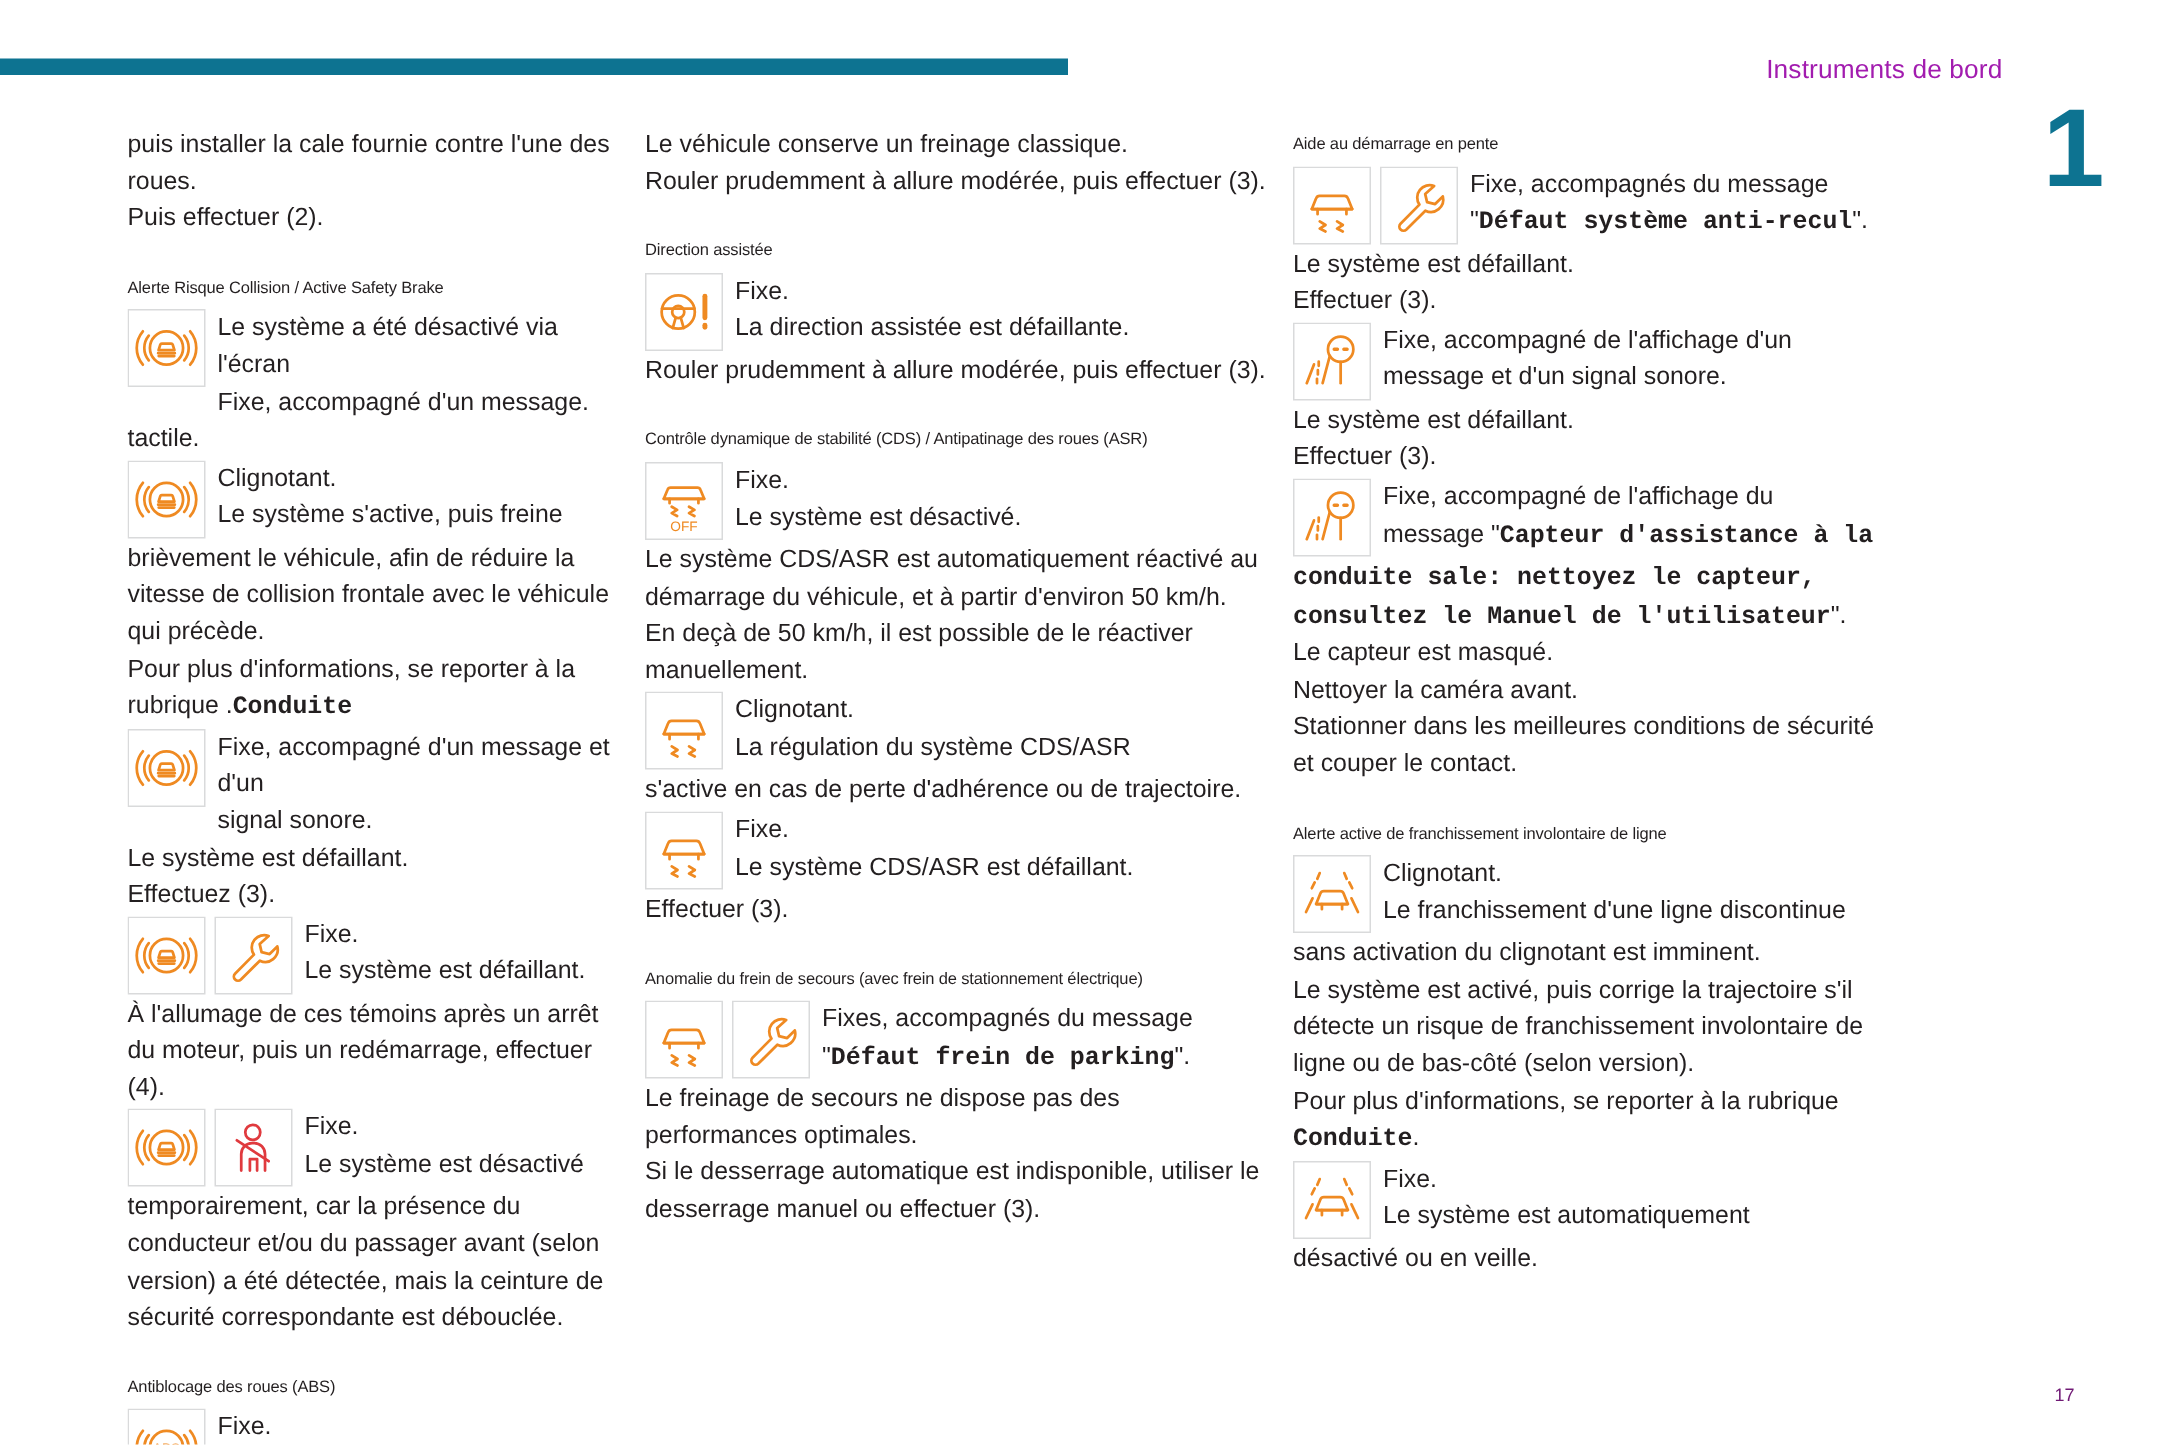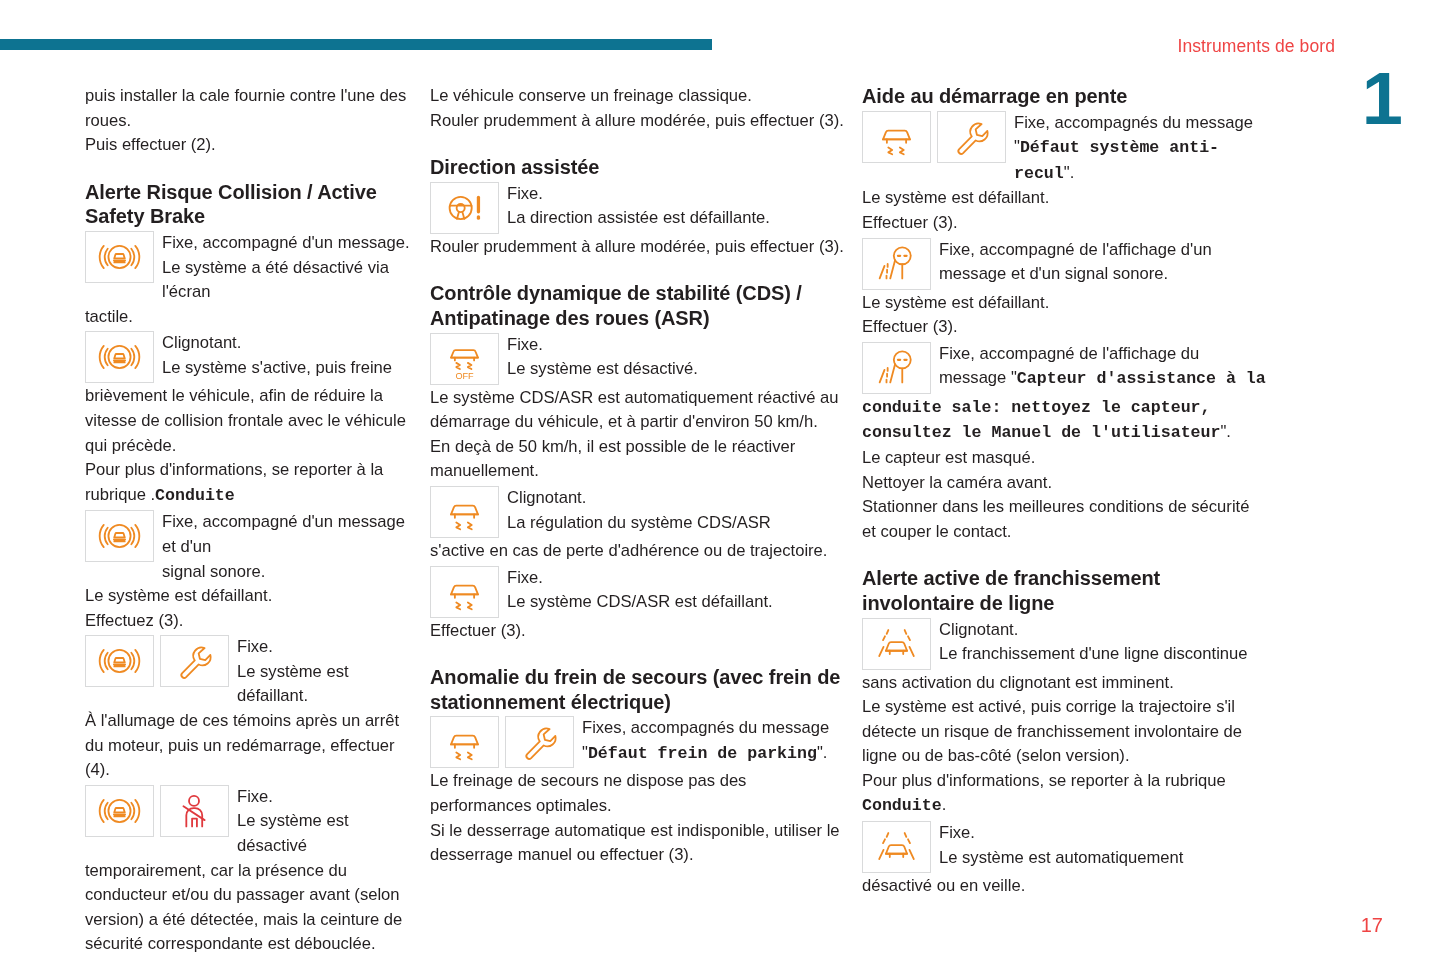--- a/index.html
+++ b/index.html
@@ -23,40 +23,40 @@
     top: 39px;
     width: 712px;
     height: 11px;
     background: #0d7391;
   }
   #header-title {
     position: absolute;
     right: 110px;
     top: 36px;
     font-size: 17.5px;
-    color: #ef4444;
+    color: #a21caf;
     letter-spacing: .1px;
     white-space: nowrap;
   }
   #chapter-number {
     position: absolute;
     right: 42px;
     top: 62px;
     font-size: 74px;
     font-weight: bold;
     color: #0d7391;
     line-height: 1;
     font-family: "Liberation Sans", sans-serif;
   }
   #page-number {
     position: absolute;
     right: 62px;
     bottom: 26px;
-    font-size: 20px;
-    color: #ef4444;
+    font-size: 12px;
+    color: #701a75;
   }
 
   
   #columns {
     position: absolute;
     left: 0;
     top: 84px;
     width: 1445px;
     display: flex;
     gap: 0;
@@ -64,23 +64,23 @@
   .column {
     box-sizing: border-box;
     font-size: 16.6px;
     line-height: 24.6px;
   }
   #col-1 { width: 430px; padding-left: 85px; padding-right: 18px; }
   #col-2 { width: 432px; padding-left: 0px; padding-right: 18px; }
   #col-3 { width: 500px; padding-left: 0px; padding-right: 95px; }
 
   h2.section-title {
-    font-size: 20px;
+    font-size: 11px;
     line-height: 24.6px;
-    font-weight: bold;
+    font-weight: normal;
     margin: 22px 0 1px 0;
     letter-spacing: -0.1px;
   }
   h2.section-title:first-child { margin-top: 0; }
 
   p.para {
     margin: 0;
   }
   .b { font-weight: bold; font-family: Liberation Mono, monospace; }
 
@@ -90,21 +90,21 @@
     margin-top: 2px;
   }
   .icon-stack {
     float: left;
     margin-right: 8px;
     margin-bottom: 1px;
     display: flex;
     gap: 6px;
   }
   .tell-tale {
-    width: 69px;
+    width: 52px;
     height: 52px;
     border: 1px solid #d9dadb;
     box-sizing: border-box;
     background: #fff;
     display: block;
     flex: 0 0 auto;
   }
   .tell-tale svg { display: block; width: 100%; height: 100%; }
   .icon-text {
     overflow: hidden;
@@ -134,22 +134,22 @@
               <path d="M20.5 27.5 L21.7 23.6 Q21.9 22.9 22.7 22.9 L29.3 22.9 Q30.1 22.9 30.3 23.6 L31.5 27.5 Z"></path>
               <path d="M20.2 29.6 H31.8 M20.6 31.6 H31.4"></path>
               <path d="M13.7 17.4 A13.5 13.5 0 0 0 13.7 34.6"></path>
               <path d="M9.6 14.4 A18 18 0 0 0 9.6 37.6"></path>
               <path d="M38.3 17.4 A13.5 13.5 0 0 1 38.3 34.6"></path>
               <path d="M42.4 14.4 A18 18 0 0 1 42.4 37.6"></path>
             </svg>
           </span>
         </div>
         <div class="icon-text">
+          <p class="para">Le système a été désactivé via l'écran</p>
           <p class="para">Fixe, accompagné d'un message.</p>
-          <p class="para">Le système a été désactivé via l'écran</p>
         </div>
       </div>
       <p class="para">tactile.</p>
       <div class="icon-block">
         <div class="icon-stack">
           <span class="tell-tale">
             <svg viewBox="0 0 52 52" xmlns="http://www.w3.org/2000/svg" fill="none" stroke="#ef8a22" stroke-width="1.9" stroke-linecap="round" stroke-linejoin="round">
               <circle cx="26" cy="26" r="11.5"></circle>
               <path d="M20.5 27.5 L21.7 23.6 Q21.9 22.9 22.7 22.9 L29.3 22.9 Q30.1 22.9 30.3 23.6 L31.5 27.5 Z"></path>
               <path d="M20.2 29.6 H31.8 M20.6 31.6 H31.4"></path>

